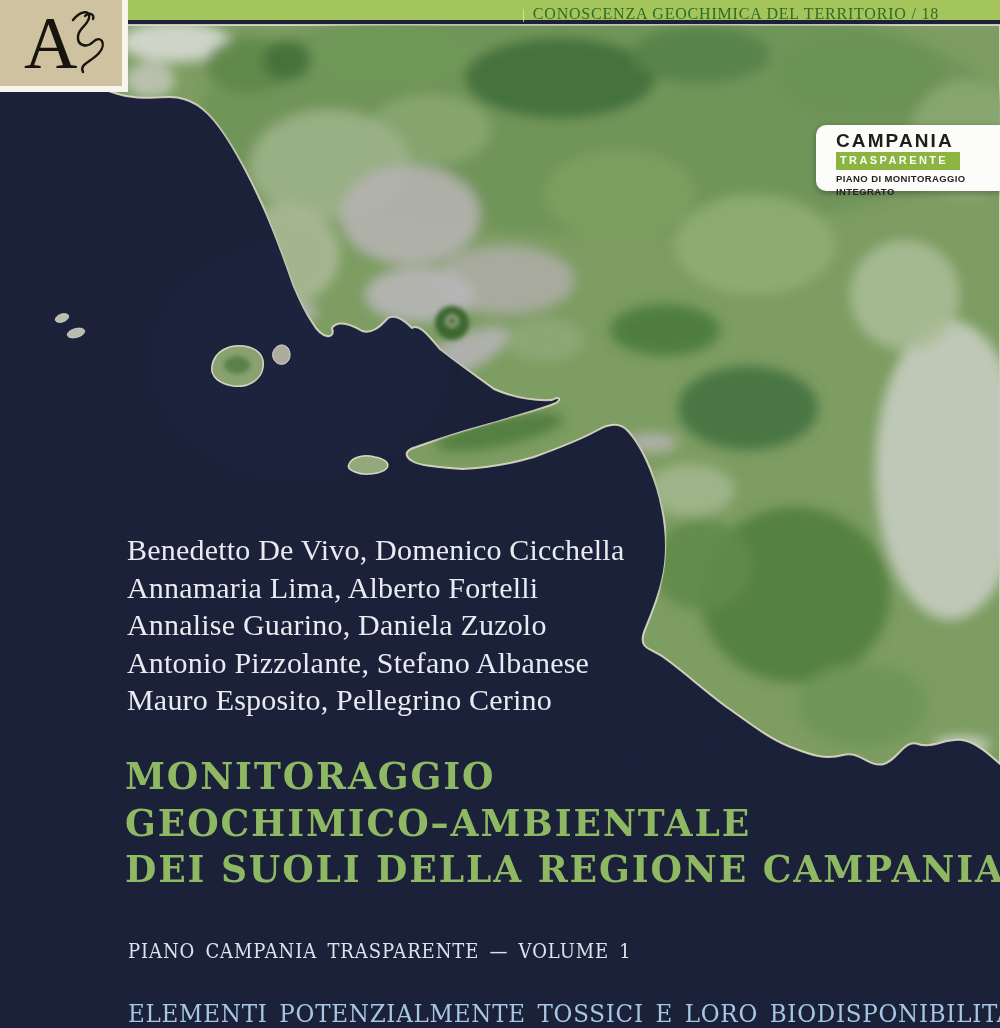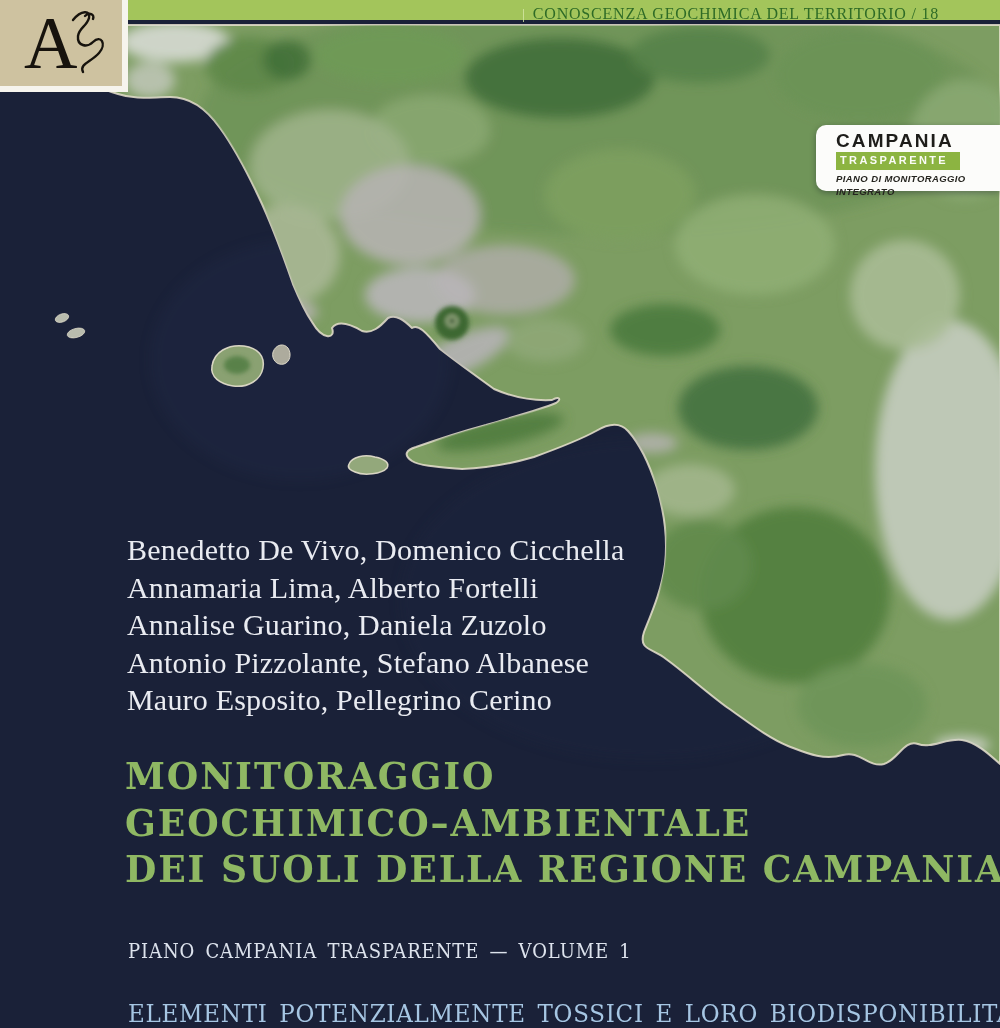--- a/index.html
+++ b/index.html
@@ -20,21 +20,21 @@
           font-size:74px;line-height:86px;color:#17130d;}
   .logo-flourish{position:absolute;left:55px;top:6px;}
 
   
   .badge{position:absolute;left:816px;top:125px;width:184px;height:66px;box-sizing:border-box;
          background:#fcfcfa;border-radius:10px 0 0 10px;padding:6px 0 0 20px;
          box-shadow:0 2px 6px rgba(10,15,30,.35);}
   .badge-brand{font-size:19px;font-weight:bold;letter-spacing:2.1px;color:#1e1d1a;line-height:19px;}
   .badge-strip{display:inline-block;background:#8cb441;color:#fbfcf7;font-size:11px;font-weight:bold;
                letter-spacing:2.4px;line-height:15px;padding:1px 12px 2px 4px;margin-top:2px;}
-  .badge-line{font-size:9.5px;font-weight:bold;letter-spacing:0.4px;color:#25241f;margin-top:4px;line-height:9px;font-style:italic;}
+  .badge-line{font-size:9.5px;font-weight:bold;letter-spacing:0.4px;color:#25241f;margin-top:4px;line-height:9px;}
   .badge-line.l2{margin-top:4px;}
 
   
   .authors{position:absolute;left:127px;top:531px;font-family:"Liberation Serif",serif;
            font-size:30px;line-height:37.6px;color:#e9ebf1;letter-spacing:0.2px;}
 
   
   .title{position:absolute;left:125px;top:753px;font-family:"DejaVu Serif",serif;font-weight:bold;
          font-size:38px;line-height:46.5px;color:#8fb863;letter-spacing:2px;}
   .title-line{transform:scaleX(.95);transform-origin:left top;white-space:nowrap;}

